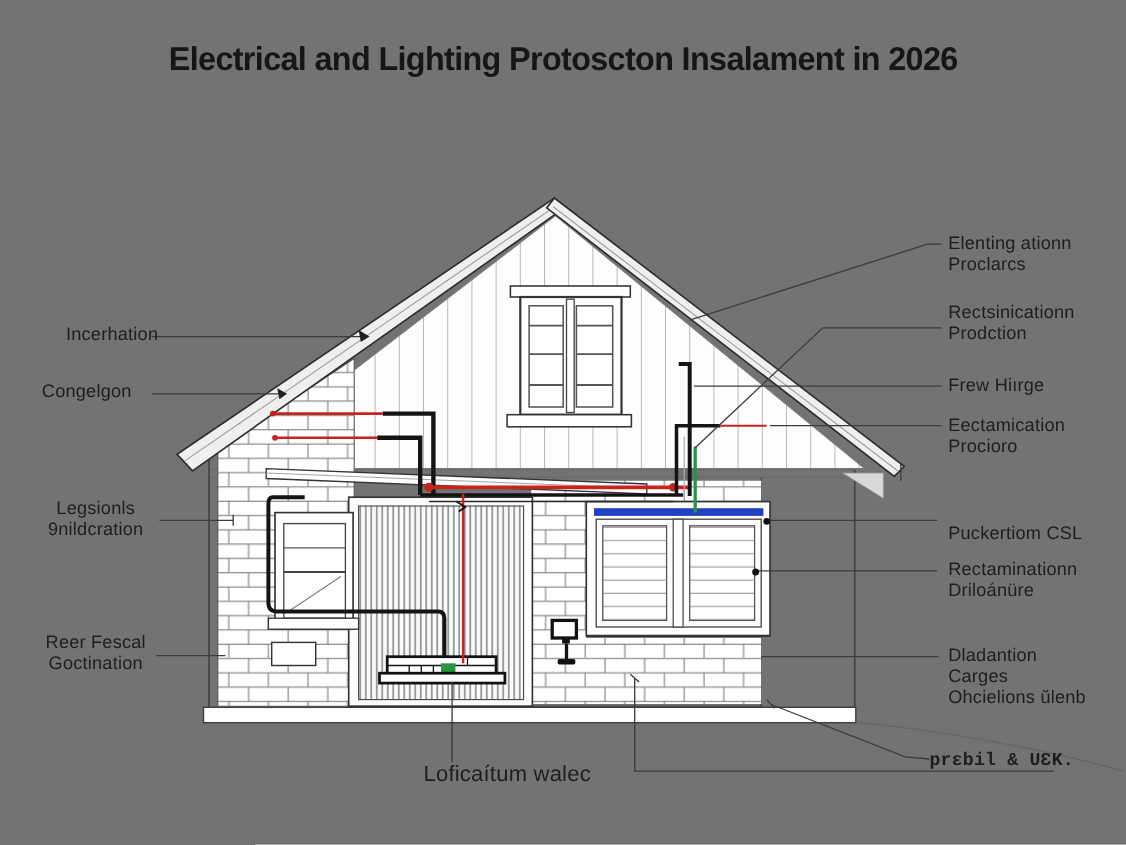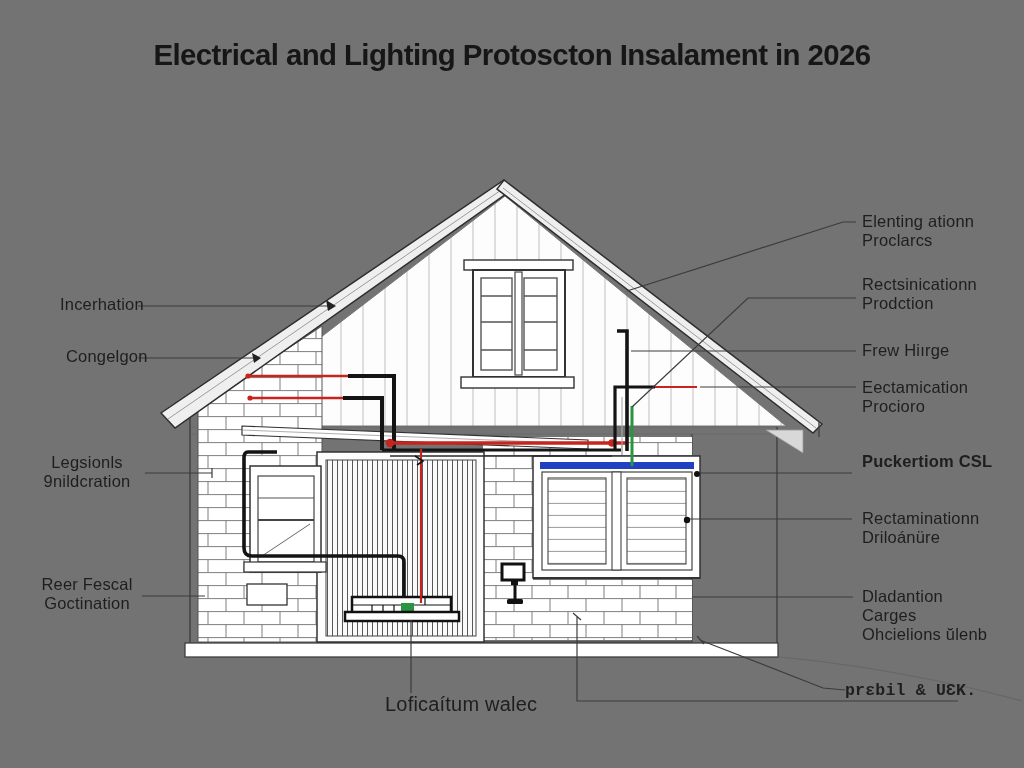--- a/index.html
+++ b/index.html
@@ -167,21 +167,21 @@
       <path d="M852,473 H700"></path>
       <path d="M852,519 H690"></path>
       <path d="M853,597 H692"></path>
       <path d="M845,690 L823,688 L700,640 M697,636 L704,644"></path>
       <path d="M577,616 V701 H958 M573,613 L581,620"></path>
       <path d="M411,620 V693"></path>
     </g>
   </svg>
 
   <div class="lbl" style="left:60px; top:295px;">Incerhation</div>
-  <div class="lbl" style="left:38px; top:347px;margin-left:28px;">Congelgon</div>
+  <div class="lbl" style="left:38px; top:347px;">Congelgon</div>
   <div class="lbl center" style="left:28px; top:453px; width:118px;">
     <div>Legsionls</div>
     <div>9nildcration</div>
   </div>
   <div class="lbl" style="left:862px; top:212px;">
     <div>Elenting ationn</div>
     <div>Proclarcs</div>
   </div>
 
   <div class="lbl center" style="left:30px; top:575px; width:114px;">
@@ -190,21 +190,21 @@
   </div>
   <div class="lbl" style="left:862px; top:275px;">
     <div>Rectsinicationn</div>
     <div>Prodction</div>
   </div>
   <div class="lbl" style="left:862px; top:341px;">Frew Hiırge</div>
   <div class="lbl" style="left:862px; top:378px;">
     <div>Eectamication</div>
     <div>Procioro</div>
   </div>
-  <div class="lbl" style="left:862px; top:452px;font-weight:bold;">Puckertiom CSL</div>
+  <div class="lbl" style="left:862px; top:476px;">Puckertiom CSL</div>
   <div class="lbl" style="left:862px; top:509px;">
     <div>Rectaminationn</div>
     <div>Driloánüre</div>
   </div>
   <div class="lbl" style="left:862px; top:587px;">
     <div>Dladantion</div>
     <div>Carges</div>
     <div>Ohcielions ŭlenb</div>
   </div>
   <div class="lbl bold" style="left:845px; top:681px;font-family:Liberation Mono, monospace;">prɛbil &amp; UƐK.</div>

